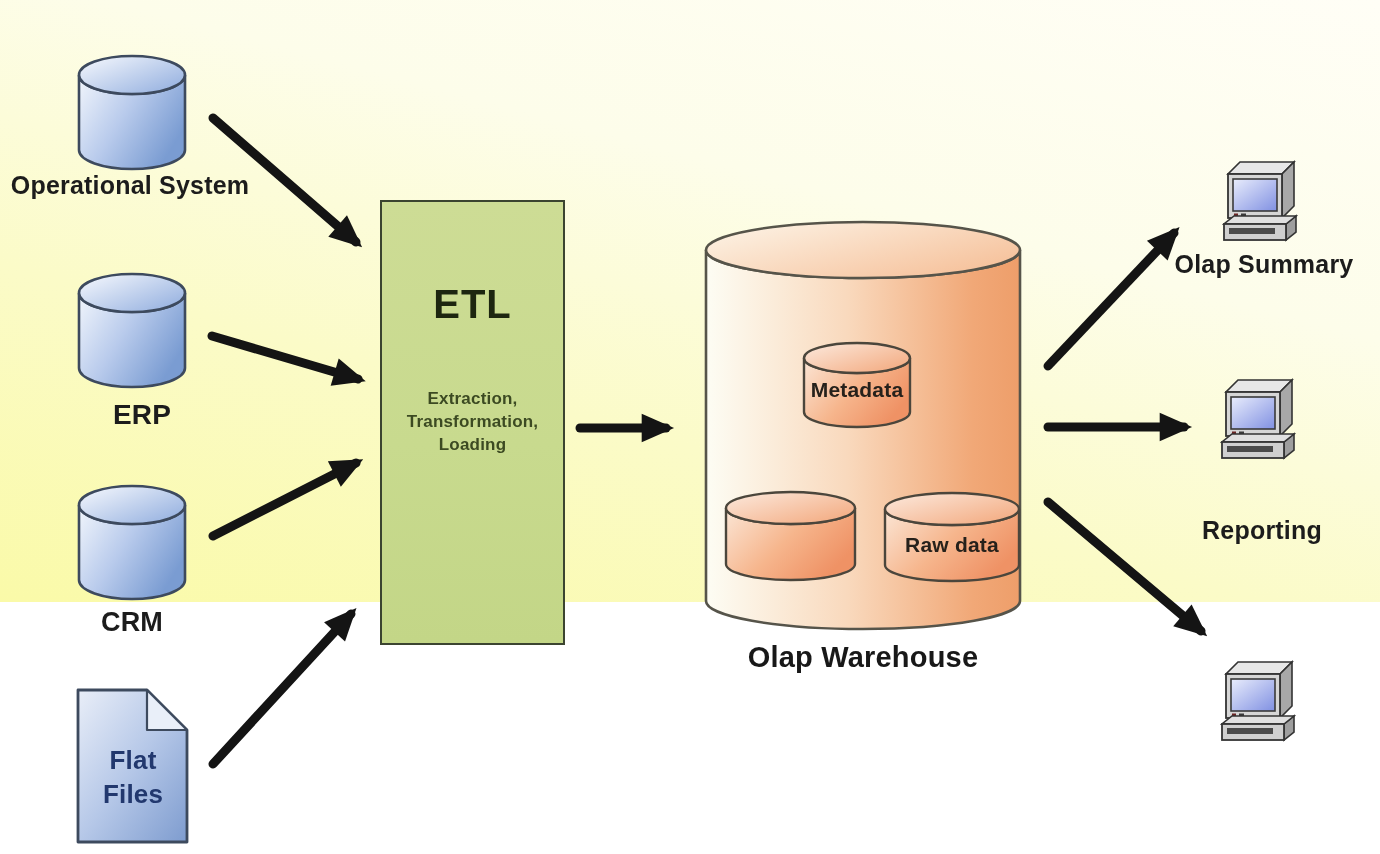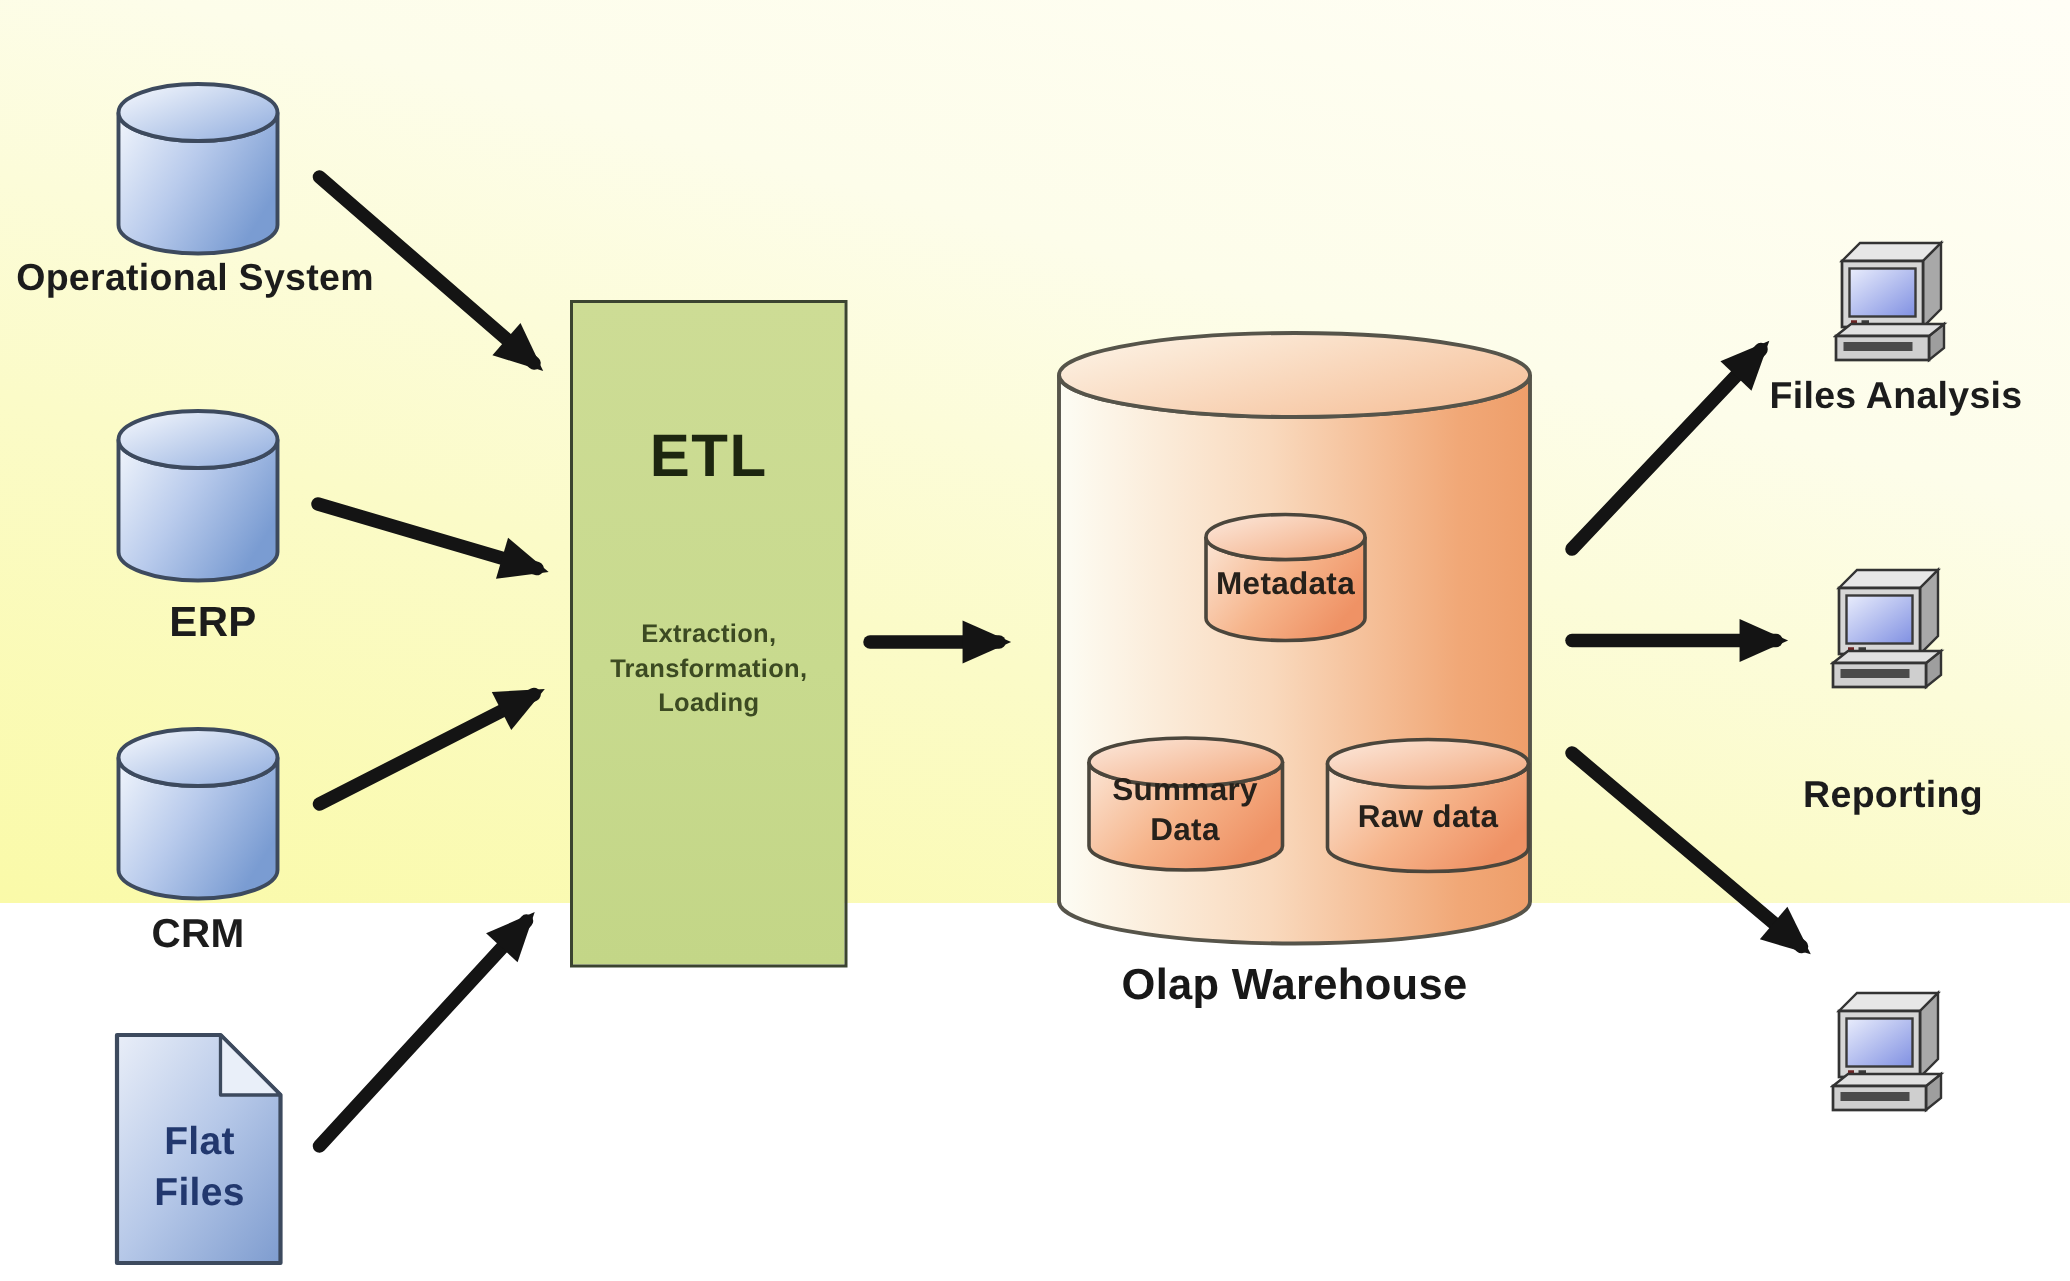--- a/index.html
+++ b/index.html
@@ -19,21 +19,21 @@
   .lbl-opsys{left:0px;top:171px;width:260px;font-size:25px;}
   .lbl-erp{left:68px;top:399px;width:148px;font-size:28px;}
   .lbl-crm{left:58px;top:607px;width:148px;font-size:27px;}
   .lbl-flatfiles{left:82px;top:744px;width:102px;font-size:26px;line-height:1.3;color:#22386e;text-align:center;}
   .etl-box{
     left:380px;top:200px;width:185px;height:445px;
     background:linear-gradient(180deg,#cddc95 0%,#c8da8e 55%,#c3d687 100%);
     border:2px solid #3b4430;box-sizing:border-box;
   }
   .etl-title{left:380px;top:281px;width:185px;font-size:40px;color:#1d2610;letter-spacing:1px;}
-  .etl-desc{left:380px;top:411px;width:185px;font-size:17px;color:#3c4a22;font-weight:bold;line-height:23px;letter-spacing:.2px;}
+  .etl-desc{left:380px;top:387px;width:185px;font-size:17px;color:#3c4a22;font-weight:bold;line-height:23px;letter-spacing:.2px;}
   .lbl-metadata{left:801px;top:378px;width:112px;font-size:21px;color:#26211b;}
   .lbl-summary{left:728px;top:513px;width:124px;font-size:21px;line-height:1.3;color:#26211b;}
   .lbl-rawdata{left:882px;top:533px;width:140px;font-size:21px;color:#26211b;}
   .lbl-warehouse{left:698px;top:641px;width:330px;font-size:29px;color:#181818;}
   .lbl-olap{left:1158px;top:250px;width:212px;font-size:25px;}
   .lbl-reporting{left:1158px;top:468px;width:208px;font-size:25px;margin-top:48px;}
   .lbl-mining{left:1150px;top:740px;width:226px;font-size:27px;}
   svg{display:block;}
 </style>
 </head>
@@ -124,21 +124,20 @@
   <svg class="abs" style="left:801px;top:341px" width="112" height="90" viewBox="0 0 112 90">
     <path d="M3,17 L3,71 A53,15 0 0 0 109,71 L109,17 A53,15 0 0 1 3,17 Z" fill="url(#gCylOr)" stroke="#4b463c" stroke-width="2.4"></path>
     <ellipse cx="56" cy="17" rx="53" ry="15" fill="url(#gCylOrTop)" stroke="#4b463c" stroke-width="2.4"></ellipse>
   </svg>
   <div class="lbl lbl-metadata">Metadata</div>
 
   <svg class="abs" style="left:723px;top:490px" width="135" height="94" viewBox="0 0 135 94">
     <path d="M3,18 L3,74 A64.5,16 0 0 0 132,74 L132,18 A64.5,16 0 0 1 3,18 Z" fill="url(#gCylOr)" stroke="#4b463c" stroke-width="2.4"></path>
     <ellipse cx="67.5" cy="18" rx="64.5" ry="16" fill="url(#gCylOrTop)" stroke="#4b463c" stroke-width="2.4"></ellipse>
   </svg>
-  <div class="lbl lbl-summary">Summary Data</div>
 
   <svg class="abs" style="left:882px;top:491px" width="140" height="94" viewBox="0 0 140 94">
     <path d="M3,18 L3,74 A67,16 0 0 0 137,74 L137,18 A67,16 0 0 1 3,18 Z" fill="url(#gCylOr)" stroke="#4b463c" stroke-width="2.4"></path>
     <ellipse cx="70" cy="18" rx="67" ry="16" fill="url(#gCylOrTop)" stroke="#4b463c" stroke-width="2.4"></ellipse>
   </svg>
   <div class="lbl lbl-rawdata">Raw data</div>
 
   <div class="lbl lbl-warehouse">Olap Warehouse</div>
 
   <svg class="abs" style="left:1222px;top:156px" width="84" height="92" viewBox="0 0 84 92">
@@ -146,21 +145,21 @@
     <polygon points="60,18 72,6 72,50 60,62" fill="#a8a8a8" stroke="#333" stroke-width="1.6"></polygon>
     <rect x="6" y="18" width="54" height="44" fill="#d6d6d6" stroke="#333" stroke-width="1.8"></rect>
     <rect x="11" y="23" width="44" height="32" fill="url(#gScreen)" stroke="#3a3a3a" stroke-width="1.6"></rect>
     <rect x="12" y="57.5" width="4" height="2.6" fill="#6b2424"></rect>
     <rect x="19" y="57.5" width="5" height="2.6" fill="#3a3a3a"></rect>
     <polygon points="64,68 74,60 74,76 64,84" fill="#9e9e9e" stroke="#333" stroke-width="1.6"></polygon>
     <polygon points="2,68 64,68 74,60 12,60" fill="#e0e0e0" stroke="#333" stroke-width="1.6"></polygon>
     <rect x="2" y="68" width="62" height="16" fill="#cfcfcf" stroke="#333" stroke-width="1.8"></rect>
     <rect x="7" y="72" width="46" height="6" fill="#4a4a4a"></rect>
   </svg>
-  <div class="lbl lbl-olap">Files Analysis</div>
+  <div class="lbl lbl-olap">Olap Summary</div>
 
   <svg class="abs" style="left:1220px;top:374px" width="84" height="92" viewBox="0 0 84 92">
     <polygon points="6,18 60,18 72,6 18,6" fill="#e7e7e7" stroke="#333" stroke-width="1.6"></polygon>
     <polygon points="60,18 72,6 72,50 60,62" fill="#a8a8a8" stroke="#333" stroke-width="1.6"></polygon>
     <rect x="6" y="18" width="54" height="44" fill="#d6d6d6" stroke="#333" stroke-width="1.8"></rect>
     <rect x="11" y="23" width="44" height="32" fill="url(#gScreen)" stroke="#3a3a3a" stroke-width="1.6"></rect>
     <rect x="12" y="57.5" width="4" height="2.6" fill="#6b2424"></rect>
     <rect x="19" y="57.5" width="5" height="2.6" fill="#3a3a3a"></rect>
     <polygon points="64,68 74,60 74,76 64,84" fill="#9e9e9e" stroke="#333" stroke-width="1.6"></polygon>
     <polygon points="2,68 64,68 74,60 12,60" fill="#e0e0e0" stroke="#333" stroke-width="1.6"></polygon>

